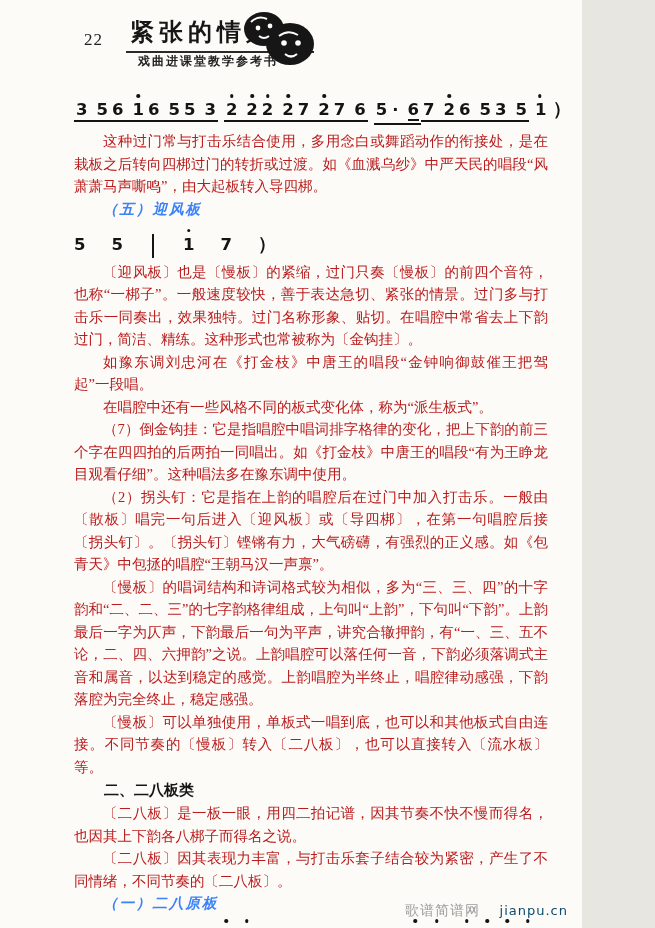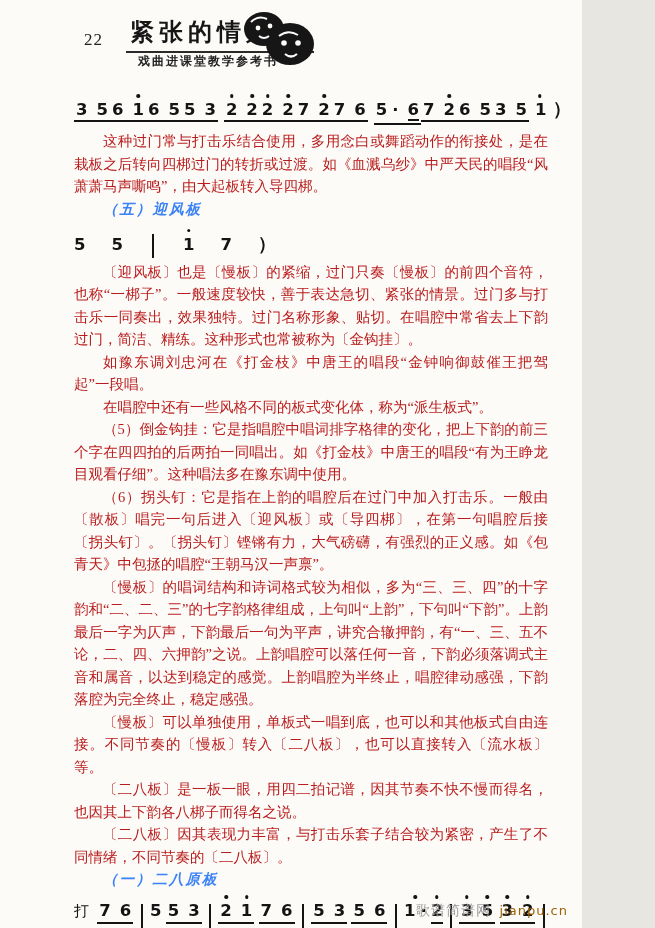--- a/index.html
+++ b/index.html
@@ -81,21 +81,21 @@
   .mparen{font-size:18px;font-weight:bold;}
   .mdash{display:inline-block;width:13px;height:3px;background:#141414;
     align-self:center;margin:0 4px;}
   .msp{display:inline-block;width:26px;}
   
   .watermark{
     position:absolute;right:14px;bottom:8px;
     font-size:14px;letter-spacing:1px;
   }
   .wm-site{color:#9b9b9b;}
-  .wm-domain{color:#a16207;margin-left:4px;
+  .wm-domain{color:#0c4a6e;margin-left:15px;
     font-family:"DejaVu Sans","Liberation Sans",sans-serif;font-size:13px;text-align:center;}
 </style>
 </head>
 <body>
 
 <div class="page">
 
   <div class="header">
     <span class="page-number">22</span>
     <div class="title-block">
@@ -187,25 +187,26 @@
         <span class="note">5</span>
         <span class="mbar"></span>
         <span class="note hi">1</span>
         <span class="note">7</span>
         <span class="mparen">）</span>
       </div>
 
     <p class="para">〔迎风板〕也是〔慢板〕的紧缩，过门只奏〔慢板〕的前四个音符，也称“一梆子”。一般速度较快，善于表达急切、紧张的情景。过门多与打击乐一同奏出，效果独特。过门名称形象、贴切。在唱腔中常省去上下韵过门，简洁、精练。这种形式也常被称为〔金钩挂〕。</p>
     <p class="para">如豫东调刘忠河在《打金枝》中唐王的唱段“金钟响御鼓催王把驾起”一段唱。</p>
     <p class="para">在唱腔中还有一些风格不同的板式变化体，称为“派生板式”。</p>
-    <p class="para">（5）倒金钩挂：它是指唱腔中唱词排字格律的变化，把上下韵的前三个字在四四拍的后两拍一同唱出。如《打金枝》中唐王的唱段“有为王睁龙目观看仔细”。这种唱法多在豫东调中使用。</p>
-    <p class="para">（6）拐头钉：它是指在上韵的唱腔后在过门中加入打击乐。一般由〔散板〕唱完一句后进入〔迎风板〕或〔导四梆〕，在第一句唱腔后接〔拐头钉〕。〔拐头钉〕铿锵有力，大气磅礴，有强烈的正义感。如《包青天》中包拯的唱腔“王朝马汉一声禀”。</p>
+    <p class="para">（7）倒金钩挂：它是指唱腔中唱词排字格律的变化，把上下韵的前三个字在四四拍的后两拍一同唱出。如《打金枝》中唐王的唱段“有为王睁龙目观看仔细”。这种唱法多在豫东调中使用。</p>
+    <p class="para">（2）拐头钉：它是指在上韵的唱腔后在过门中加入打击乐。一般由〔散板〕唱完一句后进入〔迎风板〕或〔导四梆〕，在第一句唱腔后接〔拐头钉〕。〔拐头钉〕铿锵有力，大气磅礴，有强烈的正义感。如《包青天》中包拯的唱腔“王朝马汉一声禀”。</p>
     <p class="para">〔慢板〕的唱词结构和诗词格式较为相似，多为“三、三、四”的十字韵和“二、二、三”的七字韵格律组成，上句叫“上韵”，下句叫“下韵”。上韵最后一字为仄声，下韵最后一句为平声，讲究合辙押韵，有“一、三、五不论，二、四、六押韵”之说。上韵唱腔可以落任何一音，下韵必须落调式主音和属音，以达到稳定的感觉。上韵唱腔为半终止，唱腔律动感强，下韵落腔为完全终止，稳定感强。</p>
     <p class="para">〔慢板〕可以单独使用，单板式一唱到底，也可以和其他板式自由连接。不同节奏的〔慢板〕转入〔二八板〕，也可以直接转入〔流水板〕等。</p>
 
+    <p class="h-bold">二、二八板类</p>
 
     <p class="para">〔二八板〕是一板一眼，用四二拍记谱，因其节奏不快不慢而得名，也因其上下韵各八梆子而得名之说。</p>
     <p class="para">〔二八板〕因其表现力丰富，与打击乐套子结合较为紧密，产生了不同情绪，不同节奏的〔二八板〕。</p>
 
     <p class="h-kai">（一）二八原板</p>
 
     <div class="music-line spread">
         <span class="mtxt">打</span>
         <span class="beam">
           <span class="note">7</span>

